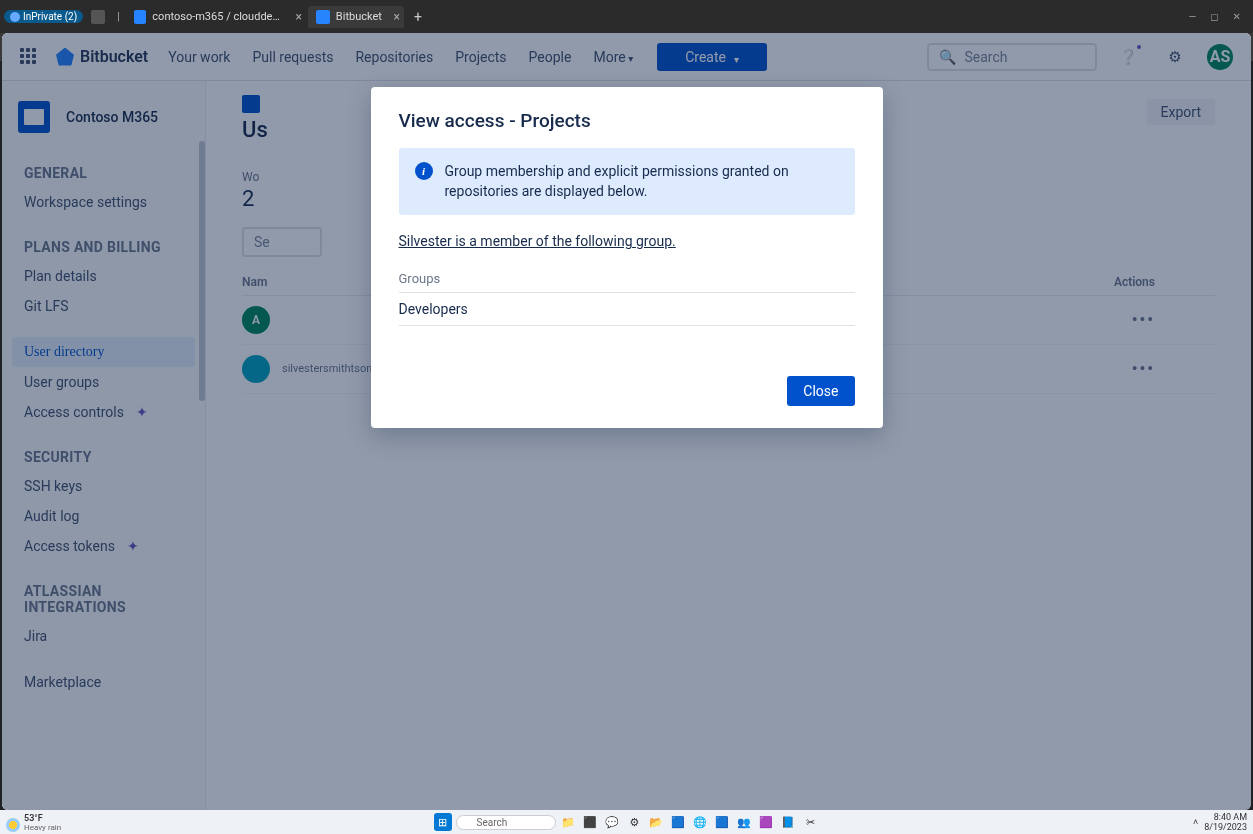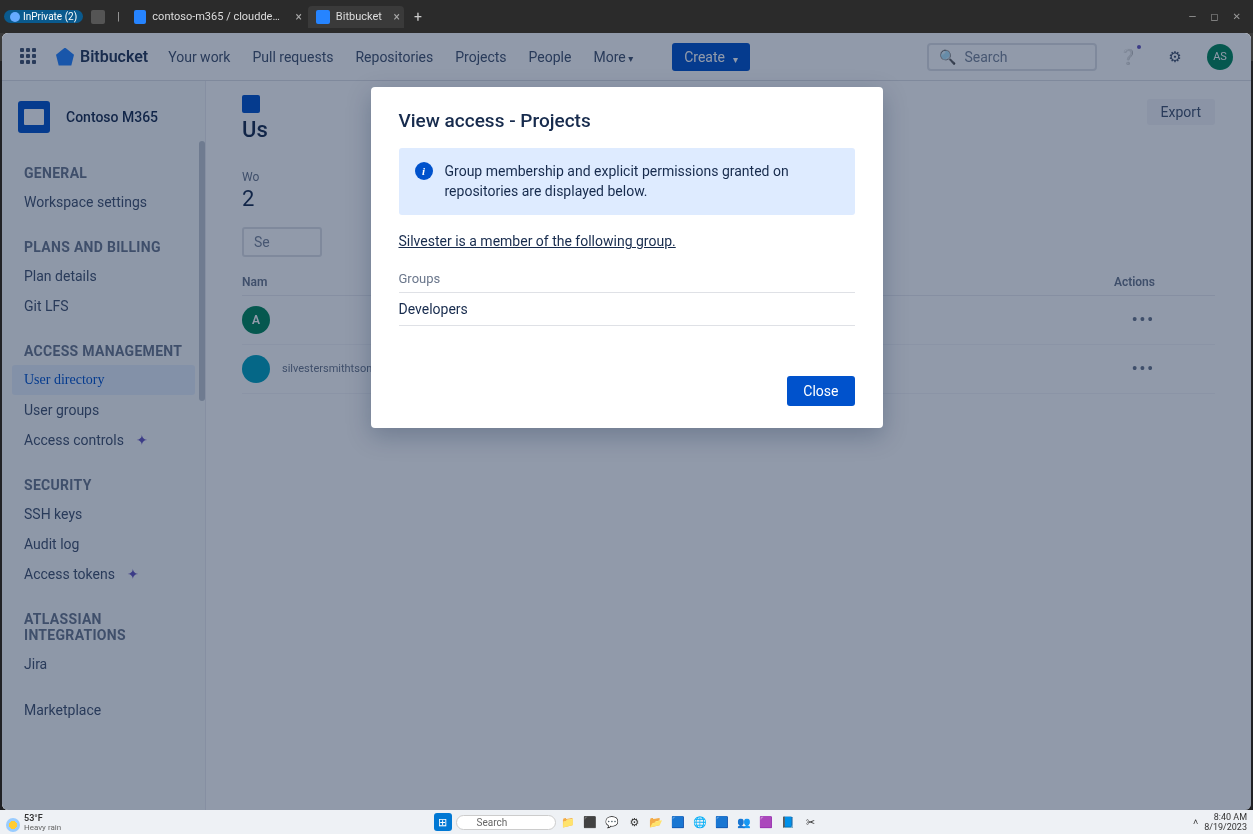--- a/index.html
+++ b/index.html
@@ -30,27 +30,27 @@
 
 .overlay-dim { position: absolute; inset: 0; background: rgba(10, 30, 66, 0.45); z-index: 50; }
 
 .topnav { height: 48px; border-bottom: 1px solid #dfe1e6; display: flex; align-items: center; padding: 0 18px; gap: 18px; background: #fff; }
 .app-grid { width: 18px; height: 18px; display: grid; grid-template-columns: repeat(3,4px); grid-template-rows: repeat(3,4px); gap: 2px; }
 .app-grid span { background: #42526e; border-radius: 1px; }
 .logo-area { display: flex; align-items: center; gap: 6px; color: #253858; font-weight: 600; font-size: 16px; }
 .logo-mark { width: 18px; height: 18px; background: #2684ff; clip-path: polygon(50% 0, 100% 40%, 85% 100%, 15% 100%, 0 40%); }
 .nav-item { color: #42526e; font-size: 14px; padding: 6px 2px; cursor: pointer; }
 .nav-item.dd::after { content: ' ▾'; font-size: 10px; }
-.create-btn { background: #0052cc; color: #fff; padding: 6px 12px; border-radius: 3px; font-size: 14px; display: flex; align-items: flex-end; gap: 8px; margin-left: 19px; }
+.create-btn { background: #0052cc; color: #fff; padding: 6px 28px; border-radius: 3px; font-size: 14px; display: flex; align-items: flex-end; gap: 8px; margin-left: 4px; }
 .create-btn::after { content: '▾'; font-size: 10px; }
 .nav-spacer { flex: 1; }
 .search-box { display: flex; align-items: center; gap: 8px; background: #fff; border: 2px solid #dfe1e6; border-radius: 4px; padding: 4px 10px; width: 170px; color: #7a869a; font-size: 14px; }
 .nav-icon-btn { width: 28px; height: 28px; border-radius: 50%; display: flex; align-items: center; justify-content: center; color: #42526e; font-size: 15px; position: relative; }
 .nav-icon-btn .dot { position: absolute; top: 0; right: 0; width: 8px; height: 8px; background: #6554c0; border-radius: 50%; border: 2px solid #fff; }
-.avatar-badge { width: 26px; height: 26px; border-radius: 50%; background: #00875a; color: #fff; display: flex; align-items: center; justify-content: center; font-size: 11px; font-weight: 400; }
+.avatar-badge { width: 26px; height: 26px; border-radius: 50%; background: #00875a; color: #fff; display: flex; align-items: center; justify-content: center; font-size: 16px; font-weight: 700; }
 
 .body-area { display: flex; height: calc(100% - 48px); }
 .sidebar { width: 204px; background: #fafbfc; border-right: 1px solid #ebecf0; padding: 14px 0; overflow-y: auto; position: relative; }
 .ws-header { display: flex; align-items: center; gap: 16px; padding: 6px 16px 18px; }
 .ws-icon { width: 32px; height: 32px; background: #0052cc; border-radius: 3px; position: relative; }
 .ws-icon::after { content: ''; position: absolute; inset: 8px 6px; background: #fff; border-radius: 1px; }
 .ws-name { color: #172b4d; font-size: 14px; font-weight: 500; }
 .side-section { padding: 8px 0; }
 .side-heading { font-size: 14px; font-weight: 700; color: #6b778c; letter-spacing: 0.3px; padding: 6px 22px; text-transform: uppercase; }
 .side-link { display: flex; align-items: center; gap: 8px; padding: 7px 22px; font-size: 14px; color: #42526e; cursor: pointer; }
@@ -191,21 +191,20 @@
         <div class="side-link">Workspace settings</div>
       </div>
 
       <div class="side-section">
         <div class="side-heading">PLANS AND BILLING</div>
         <div class="side-link">Plan details</div>
         <div class="side-link">Git LFS</div>
       </div>
 
       <div class="side-section">
-        <div class="side-heading">ACCESS MANAGEMENT</div>
         <div class="side-link active">User directory</div>
         <div class="side-link">User groups</div>
         <div class="side-link">
             <span>Access controls</span>
             <span class="sparkle">✦</span>
           </div>
       </div>
 
       <div class="side-section">
         <div class="side-heading">SECURITY</div>

